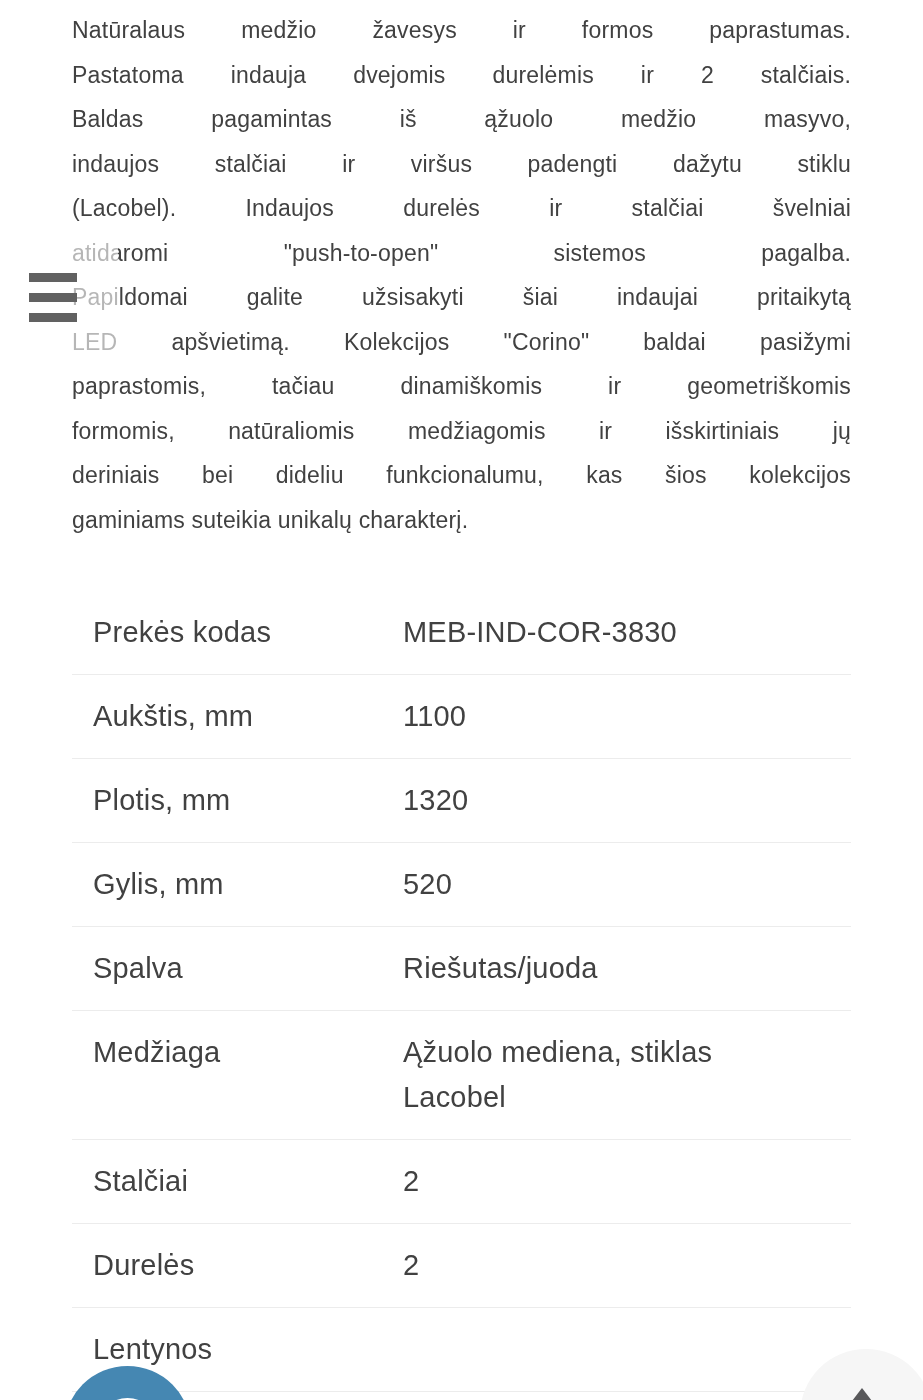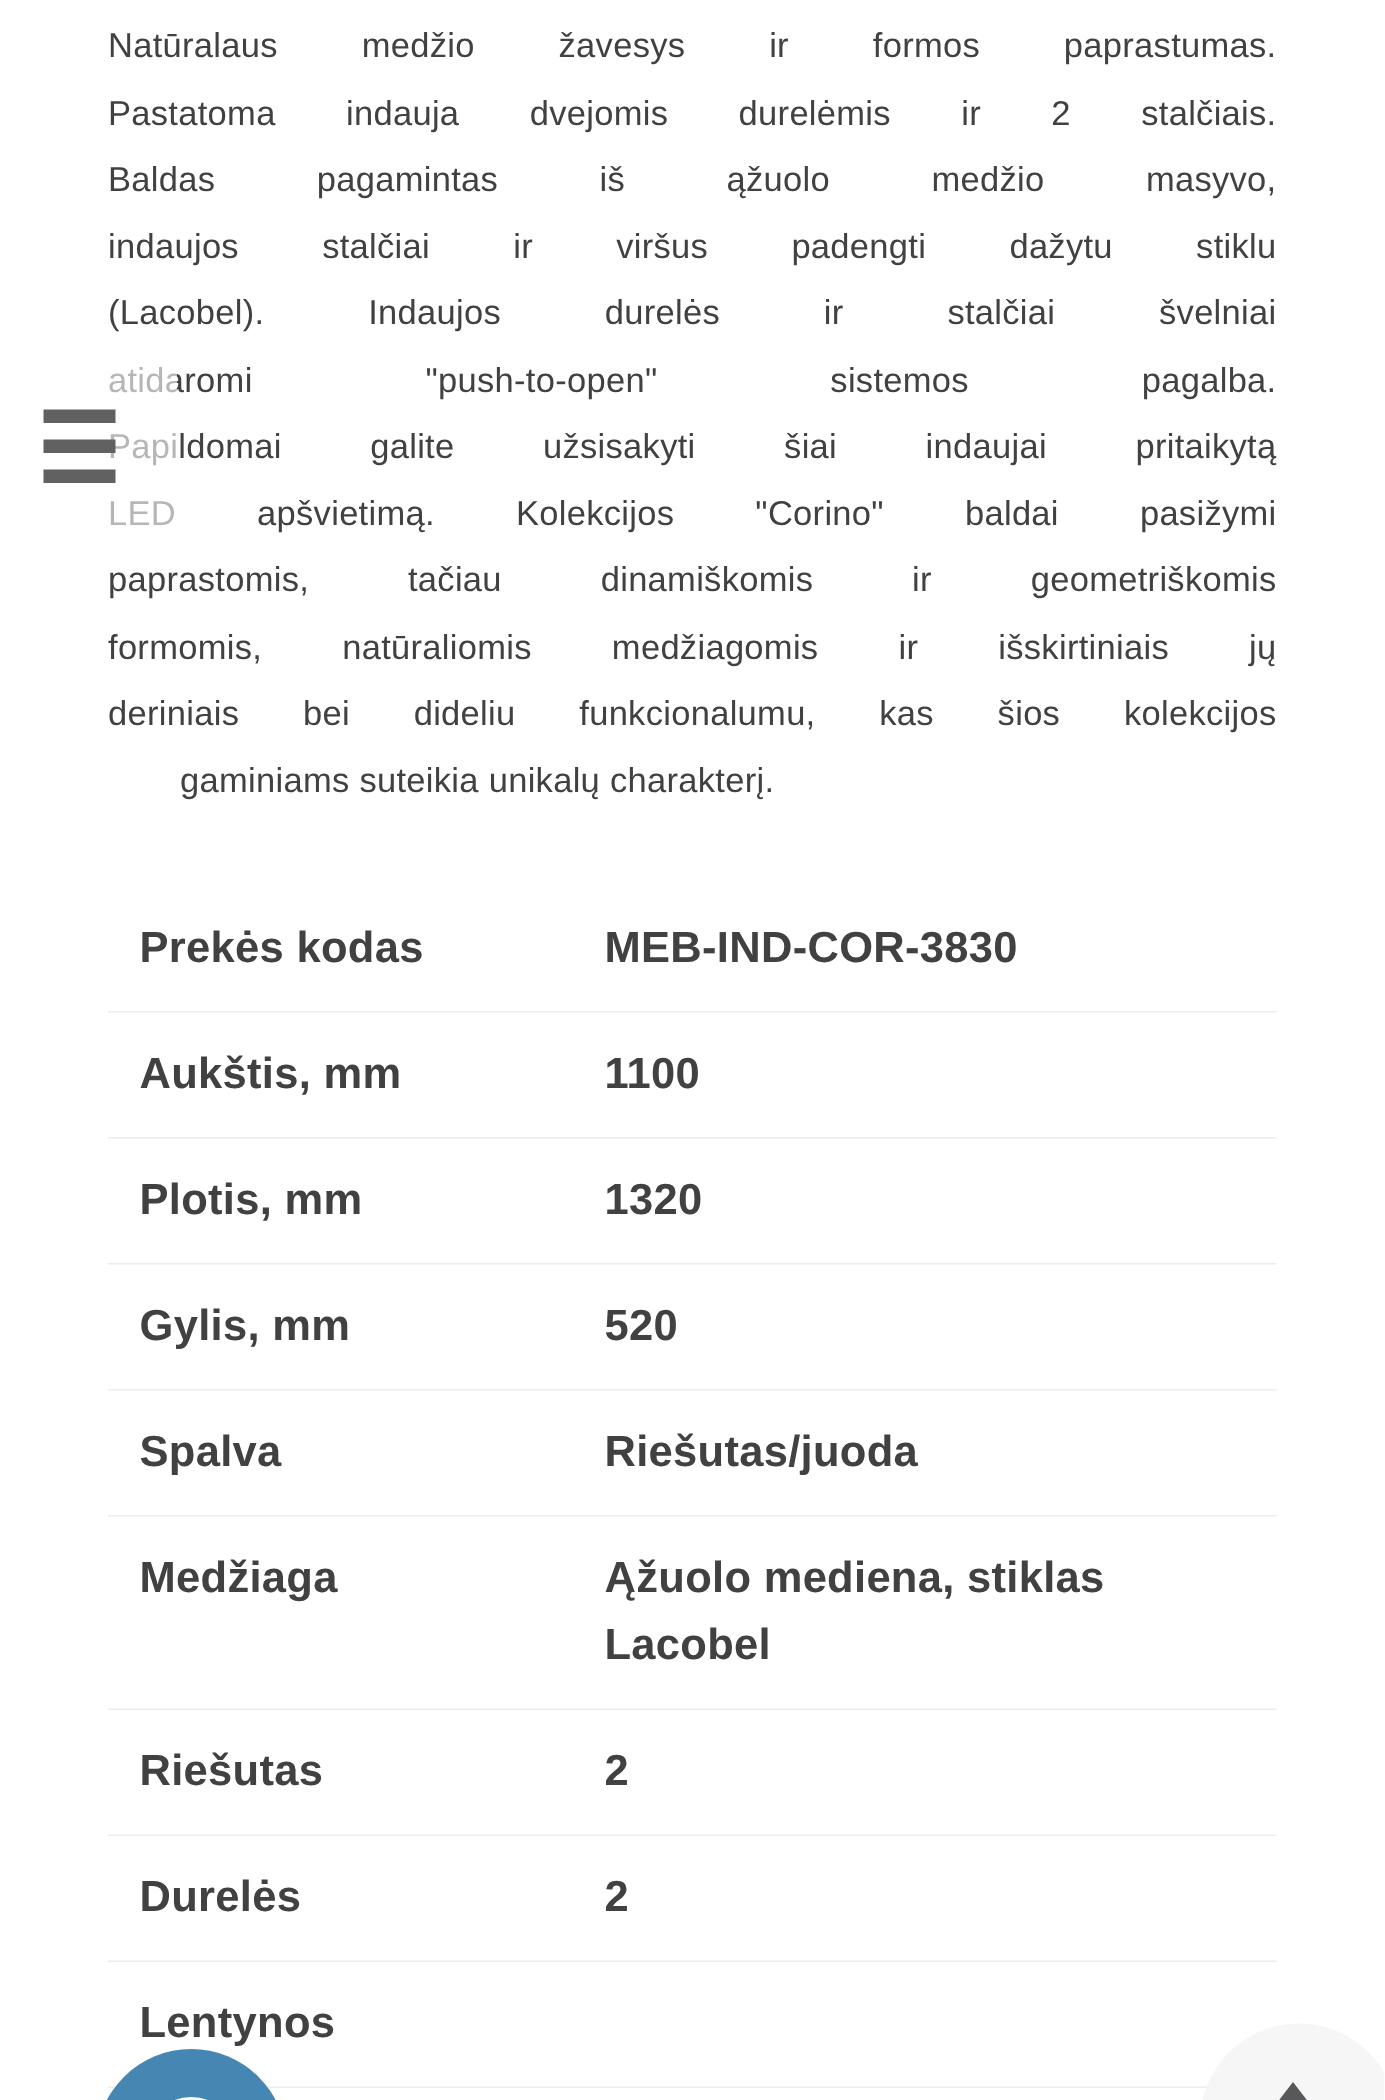--- a/index.html
+++ b/index.html
@@ -28,32 +28,31 @@
   }
   .desc-line {
     line-height: 44.5px;
     text-align: justify;
     text-align-last: justify;
     white-space: normal;
   }
   .desc-line:last-child {
     text-align: center;
     text-align-last: left;
-    margin-left: 48px;
   }
 
   
   .specs {
     position: absolute;
     left: 72px;
     top: 591px;
     width: 779px;
     color: #414141;
     font-size: 29px;
-    font-weight: 700;
+    font-weight: 400;
     letter-spacing: 0.2px;
   }
   .spec-row {
     display: flex;
     align-items: flex-start;
     padding: 19px 0;
     border-bottom: 1px solid #ececec;
   }
   .spec-label {
     width: 331px;
@@ -195,21 +194,21 @@
         <div class="spec-label">Spalva</div>
         <div class="spec-value">Riešutas/juoda</div>
       </div>
 
       <div class="spec-row">
         <div class="spec-label">Medžiaga</div>
         <div class="spec-value">Ąžuolo mediena, stiklas Lacobel</div>
       </div>
 
       <div class="spec-row">
-        <div class="spec-label">Riešutas</div>
+        <div class="spec-label">Stalčiai</div>
         <div class="spec-value">2</div>
       </div>
 
       <div class="spec-row">
         <div class="spec-label">Durelės</div>
         <div class="spec-value">2</div>
       </div>
 
       <div class="spec-row">
         <div class="spec-label">Lentynos</div>

